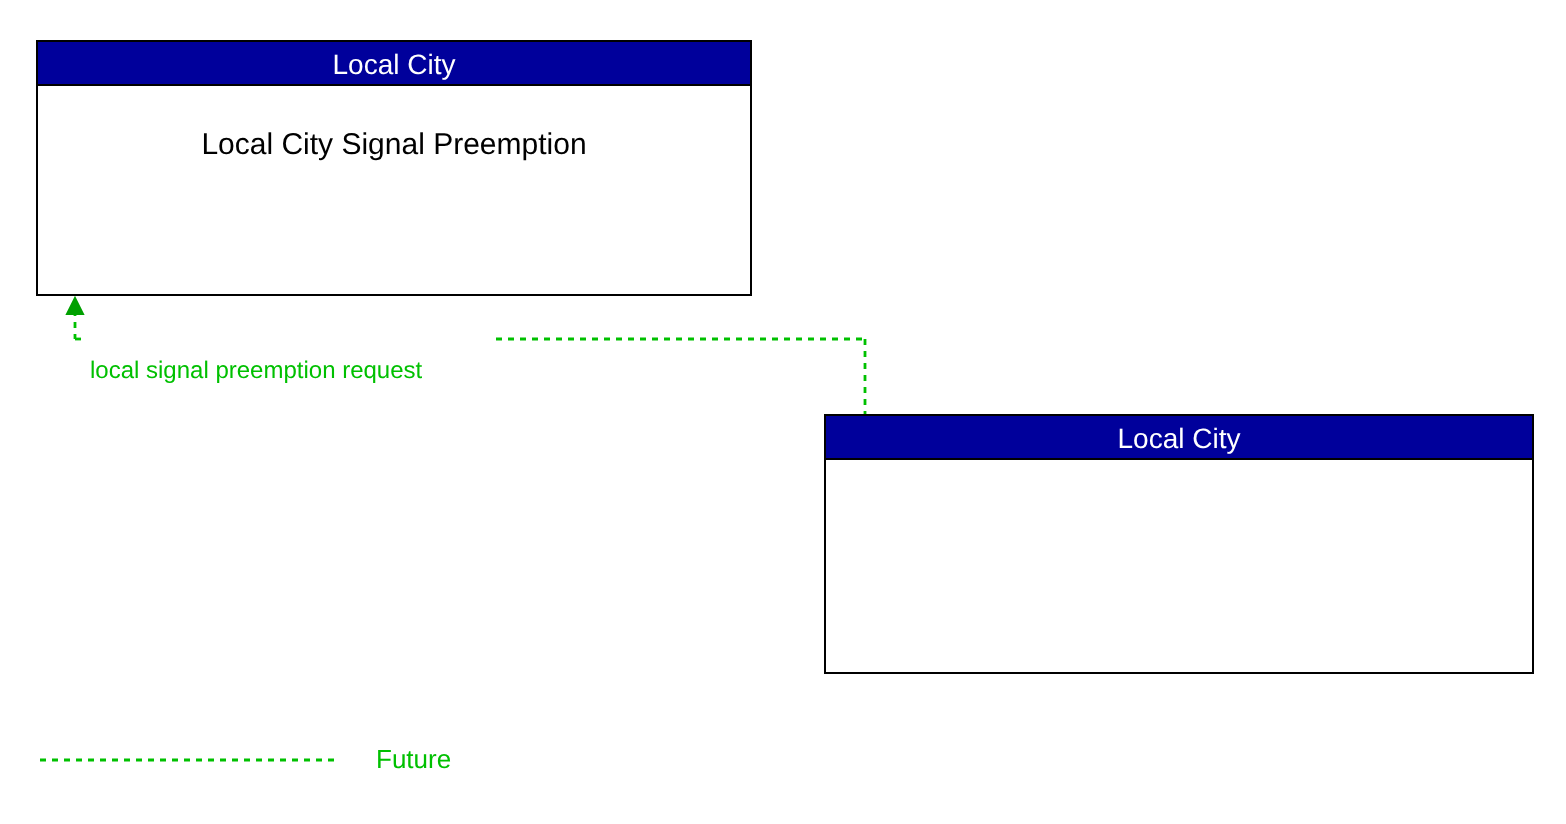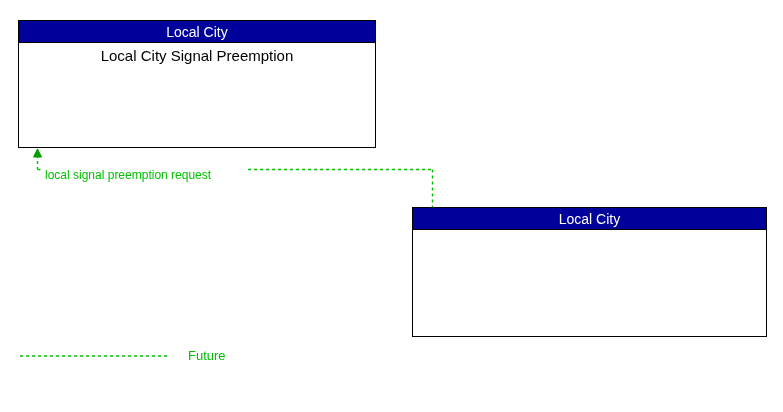--- a/index.html
+++ b/index.html
@@ -41,21 +41,21 @@
     font-size: 14px;
     line-height: 22px;
     text-align: center;
     white-space: nowrap;
     overflow: hidden;
     border-bottom: 1px solid #000000;
   }
   .entity-name {
     box-sizing: border-box;
     width: 100%;
-    padding-top: 3px;
+    padding-top: 20px;
     color: #000000;
     font-size: 15px;
     line-height: 19px;
     text-align: center;
     white-space: nowrap;
   }
 
   #box-signal-preemption {
     left: 18px;
     top: 20px;
@@ -82,28 +82,28 @@
   
   .flow-label {
     position: absolute;
     color: #00C000;
     font-size: 12px;
     line-height: 14px;
     white-space: nowrap;
   }
   #flow-label-preemption {
     left: 45px;
-    top: 168px;
+    top: 178px;
   }
 
   
   #legend {
     position: absolute;
     left: 18px;
-    top: 348px;
+    top: 372px;
     width: 260px;
     height: 22px;
   }
   #legend-swatch-future {
     position: absolute;
     left: 0px;
     top: 0px;
     width: 152px;
     height: 16px;
   }

